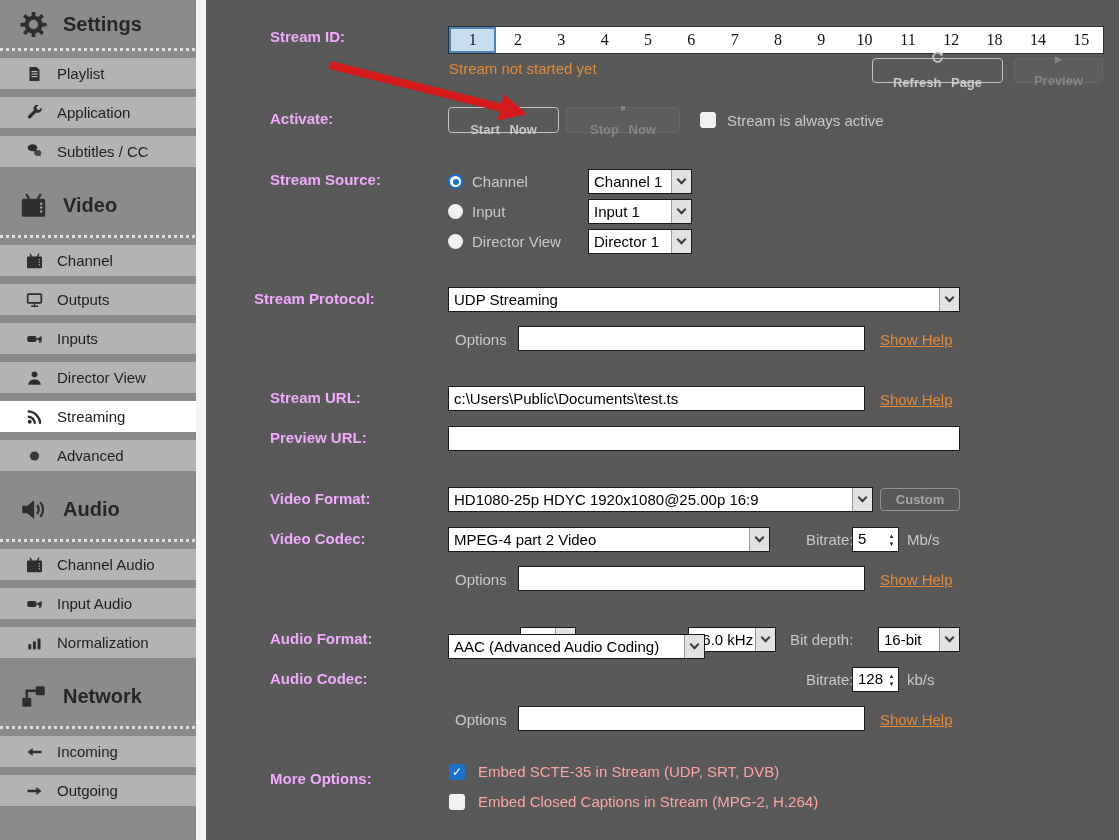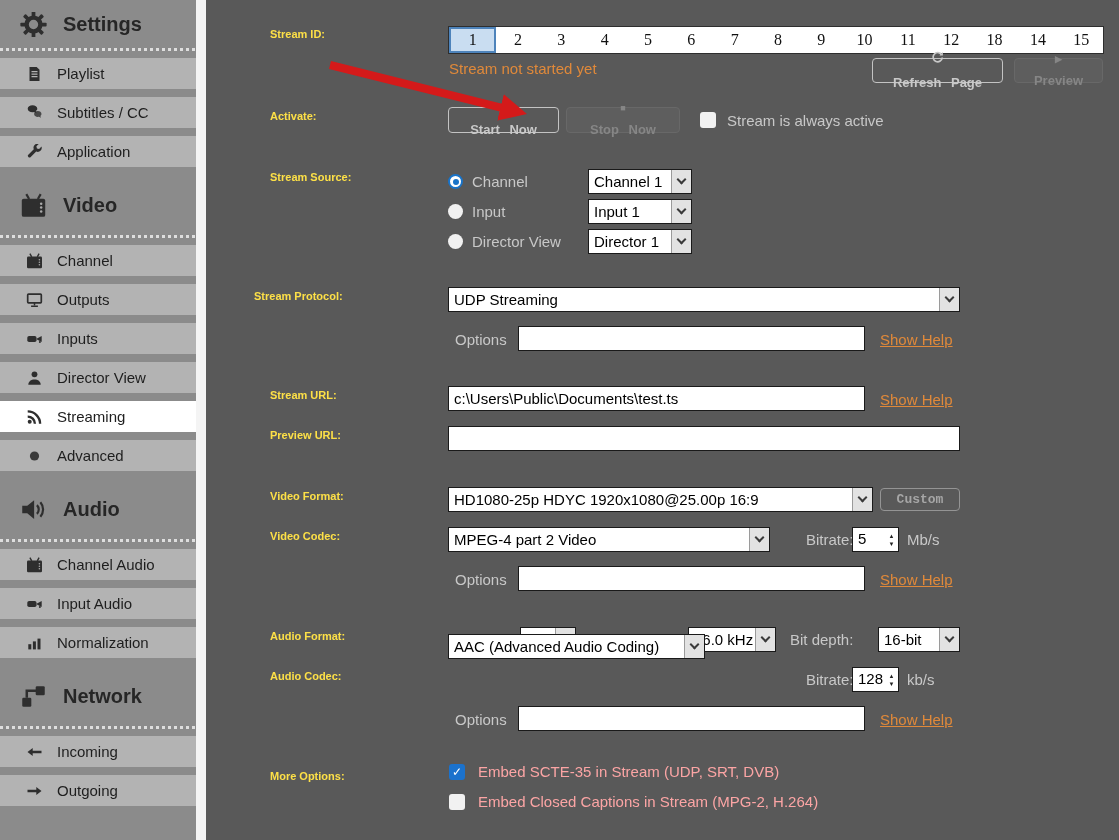--- a/index.html
+++ b/index.html
@@ -18,38 +18,38 @@
             background-image:repeating-linear-gradient(90deg,#dedede 0 3px,transparent 3px 6px); }
   .side-item { height:31px; margin-bottom:8px; background:#b3b3b3; display:flex;
                align-items:center; gap:13px; padding-left:25px; cursor:pointer; }
   .side-item.active { background:#ffffff; margin-right:-10px; }
   .item-icon { width:19px; display:flex; justify-content:center; }
   .item-icon svg { width:17px; height:16px; }
   .item-label { font-size:15px; color:#1e1e1e; white-space:nowrap; }
 
   
   .main { position:absolute; left:206px; top:0; width:913px; height:840px; }
-  .flabel { position:absolute; font-size:11px; font-weight:bold; color:#fde047; white-space:nowrap; }
+  .flabel { position:absolute; font-size:15px; font-weight:bold; color:#f0abfc; white-space:nowrap; }
   .mtext  { position:absolute; font-size:15px; color:#c8c8c8; white-space:nowrap; }
   .orange { color:#e0893a; }
   .link   { position:absolute; font-size:15px; color:#e0893a; text-decoration:underline;
             cursor:pointer; white-space:nowrap; }
 
   .strip { position:absolute; display:flex; background:#fff; border:1px solid #2e2e2e; }
   .cell  { flex:1; display:flex; align-items:center; justify-content:center;
            font-family:"Liberation Serif", serif; font-size:16px; color:#111; cursor:pointer; }
   .cell.sel { background:#c9ddf1; border:2px solid #4d83bb; }
 
   .btn { position:absolute; display:flex; align-items:center; justify-content:center; gap:9px;
          border-radius:4px; font-size:13px; font-weight:bold; cursor:pointer;
          word-spacing:6px; white-space:nowrap;flex-direction:column; }
   .btn .bicon { font-size:9px; word-spacing:normal; }
   .btn.light    { border:1px solid #c3c3c3; color:#c9c9c9; background:transparent; }
   .btn.disabled { border:1px solid #686868; color:#868686; background:#5e5e5e; cursor:default; }
-  .btn.mid      { border:1px solid #949494; color:#a6a6a6; background:transparent;font-family:Liberation Mono, monospace; }
+  .btn.mid      { border:1px solid #949494; color:#a6a6a6; background:transparent; }
 
   .tinput { position:absolute; height:25px; background:#fff; border:1px solid #1a1a1a;
             font-size:15px; color:#000; padding:0 5px; font-family:"Liberation Sans",sans-serif; }
 
   .select { position:absolute; height:25px; background:#fff; border:1px solid #1a1a1a;
             display:flex; align-items:stretch; cursor:pointer; }
   .select .val { flex:1; display:flex; align-items:center; font-size:15px; color:#000;
                  padding:0 5px; white-space:nowrap; overflow:hidden; }
   .select .chev { width:20px; background:#e2e2e2; border-left:1px solid #9a9a9a;
                   display:flex; align-items:center; justify-content:center; }
@@ -106,35 +106,35 @@
         <svg viewBox="0 0 16 16">
           <path fill="#2e2e2e" d="M3 1h7.2L13 3.8V15H3z"></path>
           <path stroke="#b3b3b3" stroke-width="1.2" fill="none" d="M5 5.7h6M5 8.2h6M5 10.7h6"></path>
         </svg>
       </span>
       <span class="item-label">Playlist</span>
     </div>
     <div class="side-item">
       <span class="item-icon">
         <svg viewBox="0 0 16 16">
+          <path fill="#2e2e2e" d="M15 2.6a4 4 0 0 1-5.3 5L4.2 13.1a1.7 1.7 0 0 1-2.4-2.4L7.3 5.2a4 4 0 0 1 5-5.3L9.9 2.3l.5 2.2 2.2.5z"></path>
+        </svg>
+      </span>
+      <span class="item-label">Application</span>
+    </div>
+    <div class="side-item">
+      <span class="item-icon">
+        <svg viewBox="0 0 16 16">
           <g fill="#2e2e2e">
             <path d="M10.8 3.7C10.8 1.7 8.6.2 6 .2S1.2 1.7 1.2 3.7 3.4 7.2 6 7.2c.5 0 1-.1 1.5-.2L10 8.2l-.7-2.2c.9-.6 1.5-1.4 1.5-2.3z"></path>
             <path opacity=".8" d="M15 9c0-1.6-1.7-2.9-3.7-2.9S7.6 7.4 7.6 9s1.7 2.9 3.7 2.9c.4 0 .8 0 1.1-.1l2.1 1-.6-1.8c.7-.5 1.1-1.2 1.1-2z"></path>
           </g>
         </svg>
       </span>
       <span class="item-label">Subtitles / CC</span>
-    </div>
-    <div class="side-item">
-      <span class="item-icon">
-        <svg viewBox="0 0 16 16">
-          <path fill="#2e2e2e" d="M15 2.6a4 4 0 0 1-5.3 5L4.2 13.1a1.7 1.7 0 0 1-2.4-2.4L7.3 5.2a4 4 0 0 1 5-5.3L9.9 2.3l.5 2.2 2.2.5z"></path>
-        </svg>
-      </span>
-      <span class="item-label">Application</span>
     </div>
     <div class="sec-header">
       <span class="sec-icon">
         <svg viewBox="0 0 16 16">
           <rect x=".5" y="3.6" width="15" height="11.6" rx="1.2" fill="#2e2e2e"></rect>
           <path d="M5.2 3.8 3.4.7M10.8 3.8 12.6.7" stroke="#2e2e2e" stroke-width="1.4" fill="none"></path>
           <g fill="#a9a9a9">
             <circle cx="12.9" cy="6.8" r=".8"></circle>
             <circle cx="12.9" cy="9.3" r=".8"></circle>
             <circle cx="12.9" cy="11.8" r=".8"></circle>

